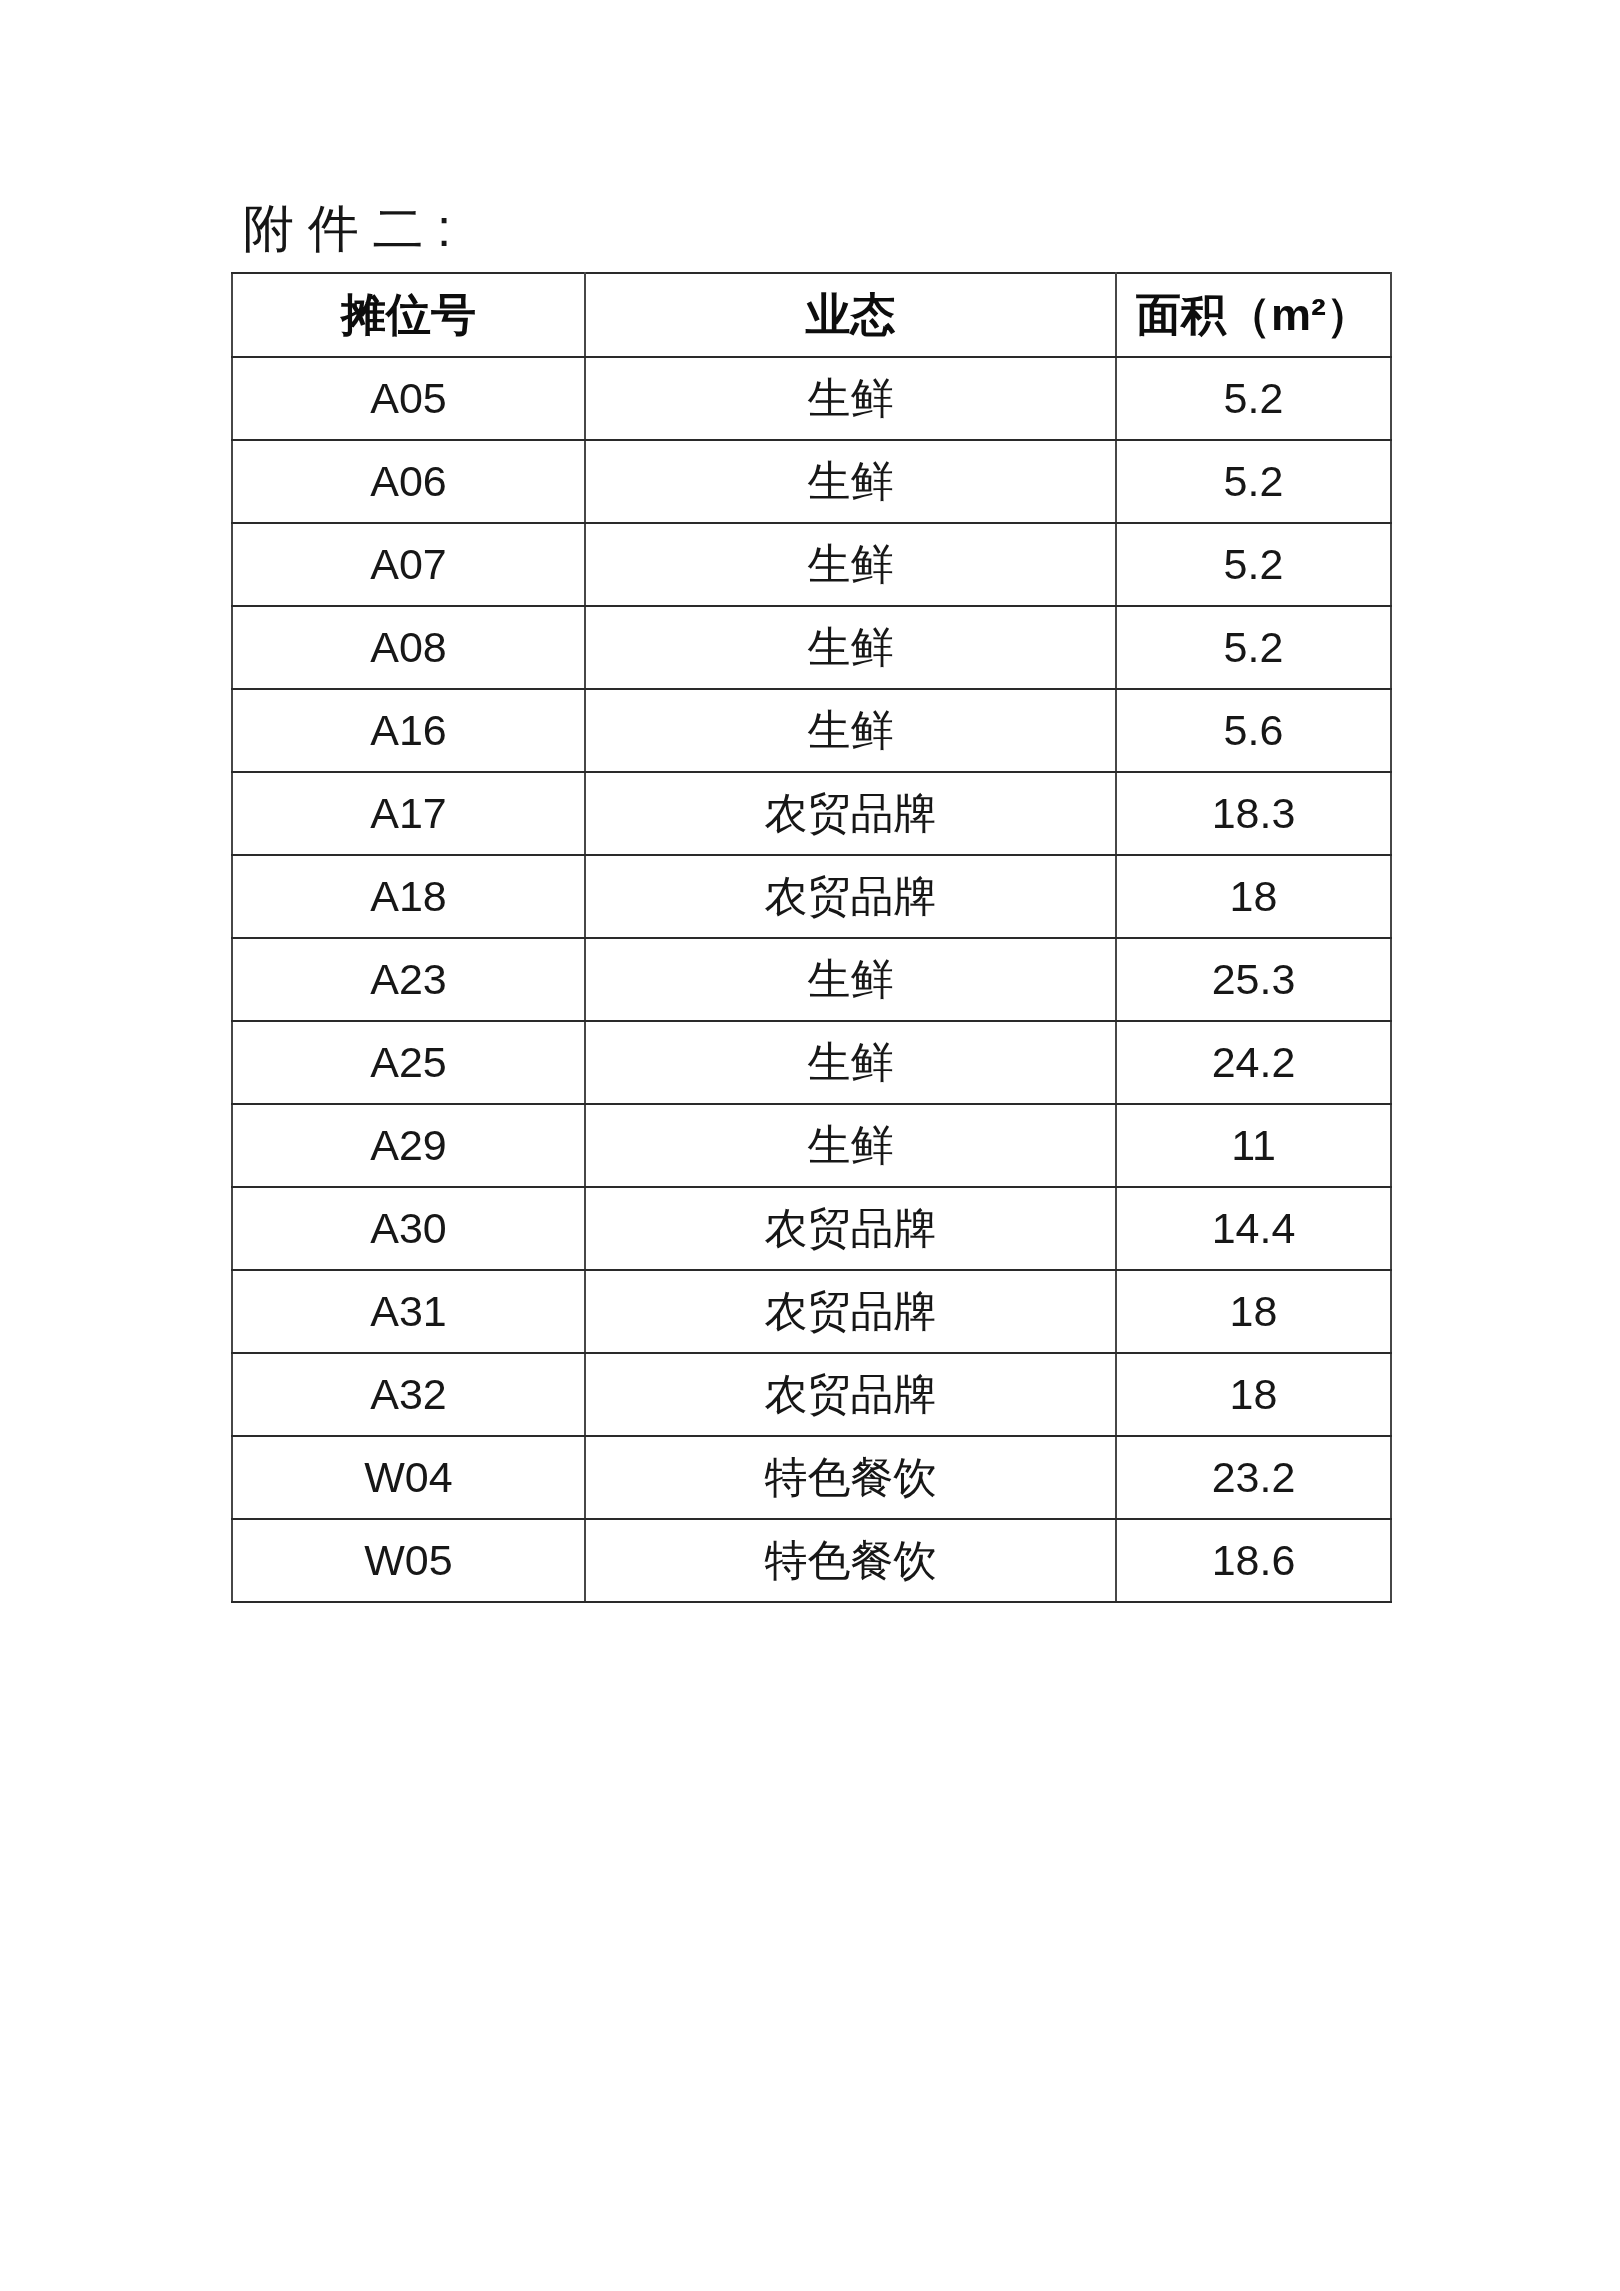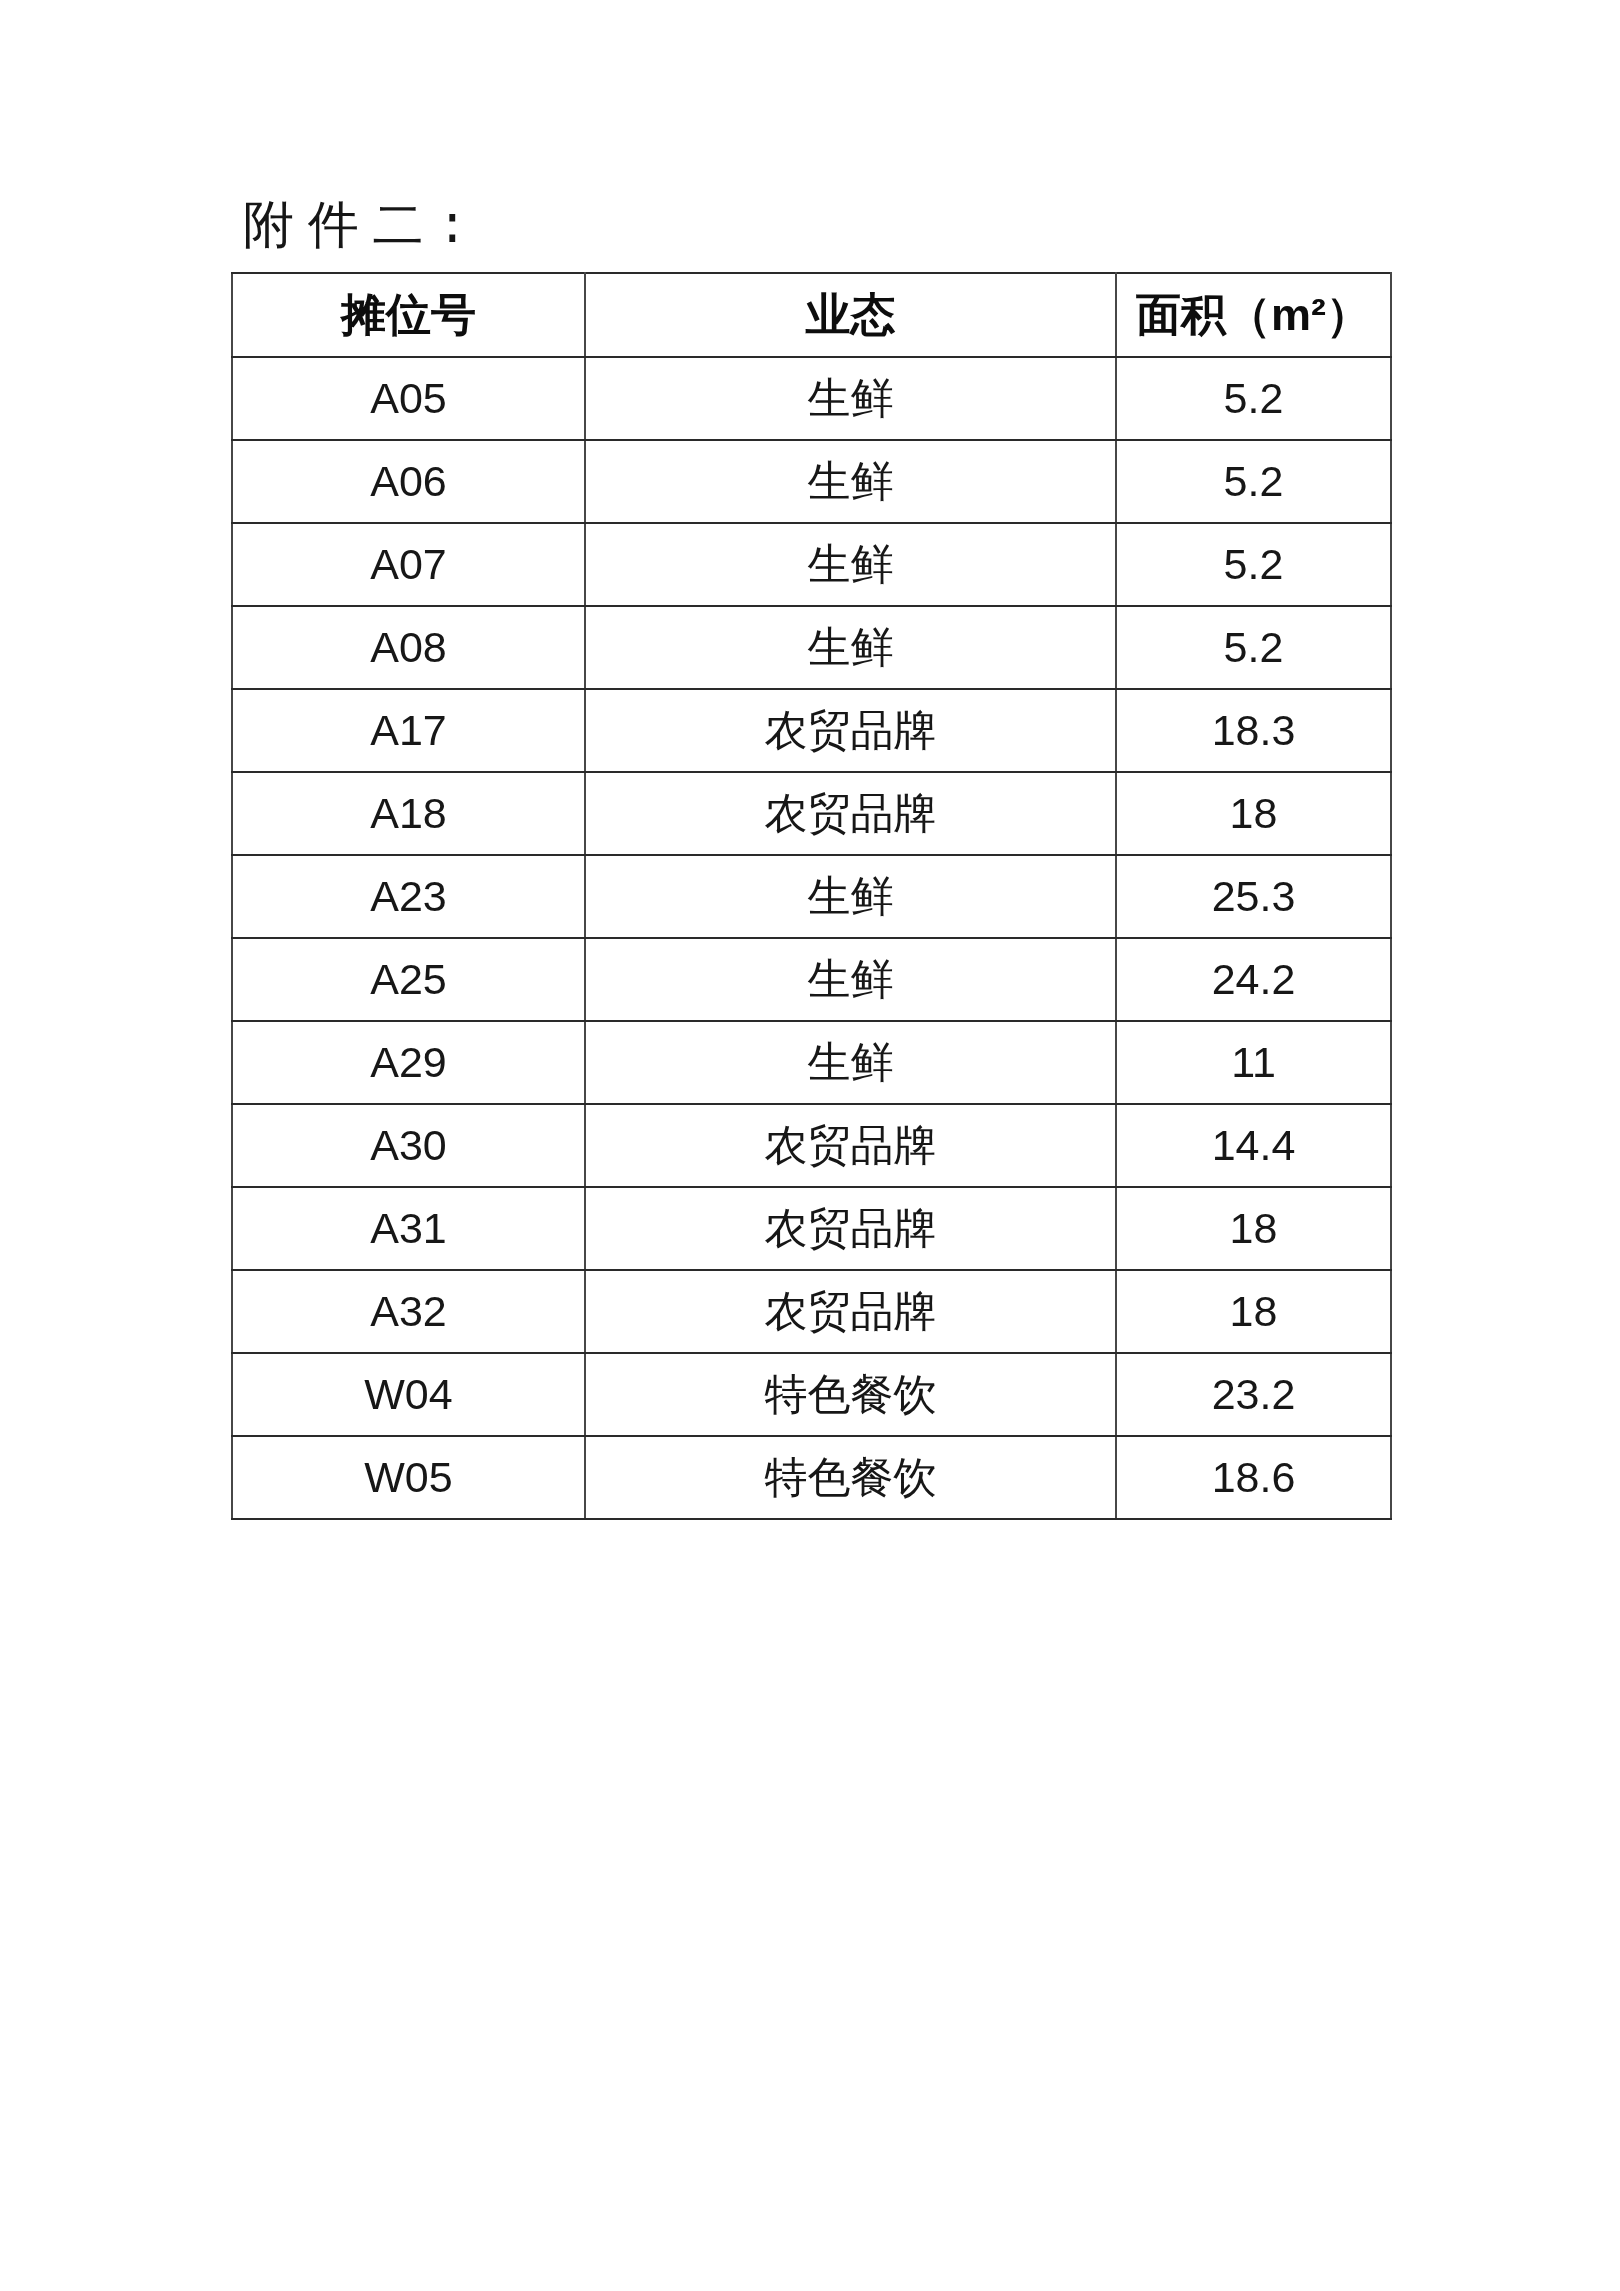--- a/index.html
+++ b/index.html
@@ -17,21 +17,21 @@
     position: relative;
     width: 1620px;
     height: 2292px;
     background: #ffffff;
     overflow: hidden;
   }
   .attachment-title {
     position: absolute;
     left: 243px;
     top: 200px;
-    font-family: Liberation Mono, monospace;
+    font-family: Liberation Sans, sans-serif;
     font-size: 51px;
     font-weight: 400;
     line-height: 1.15;
     letter-spacing: 13.7px;
     color: #161616;
     white-space: nowrap;
   }
   table.stall-table {
     position: absolute;
     left: 231px;
@@ -102,20 +102,25 @@
           <td>A07</td>
           <td>生鲜</td>
           <td>5.2</td>
         </tr>
         <tr>
           <td>A08</td>
           <td>生鲜</td>
           <td>5.2</td>
         </tr>
         <tr>
+          <td>A16</td>
+          <td>生鲜</td>
+          <td>5.6</td>
+        </tr>
+        <tr>
           <td>A17</td>
           <td>农贸品牌</td>
           <td>18.3</td>
         </tr>
         <tr>
           <td>A18</td>
           <td>农贸品牌</td>
           <td>18</td>
         </tr>
         <tr>

